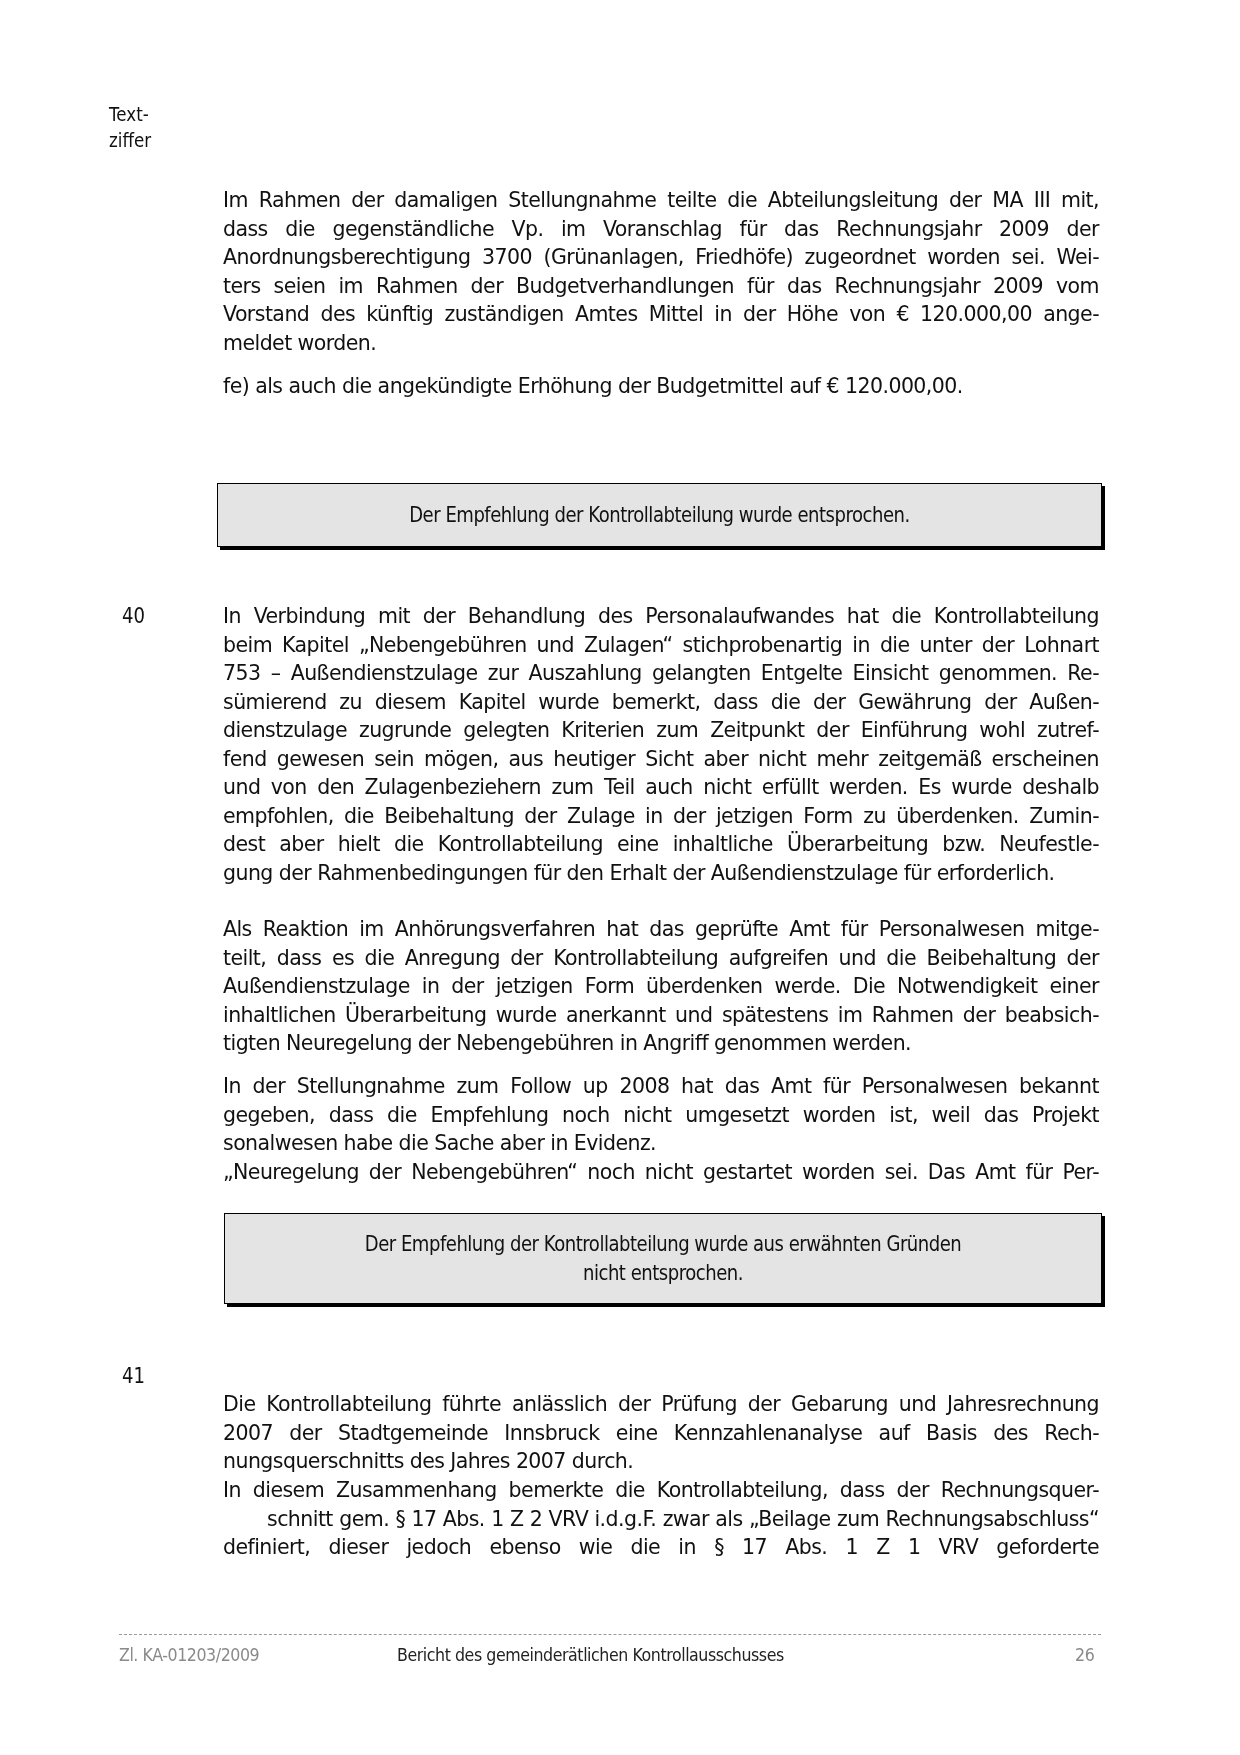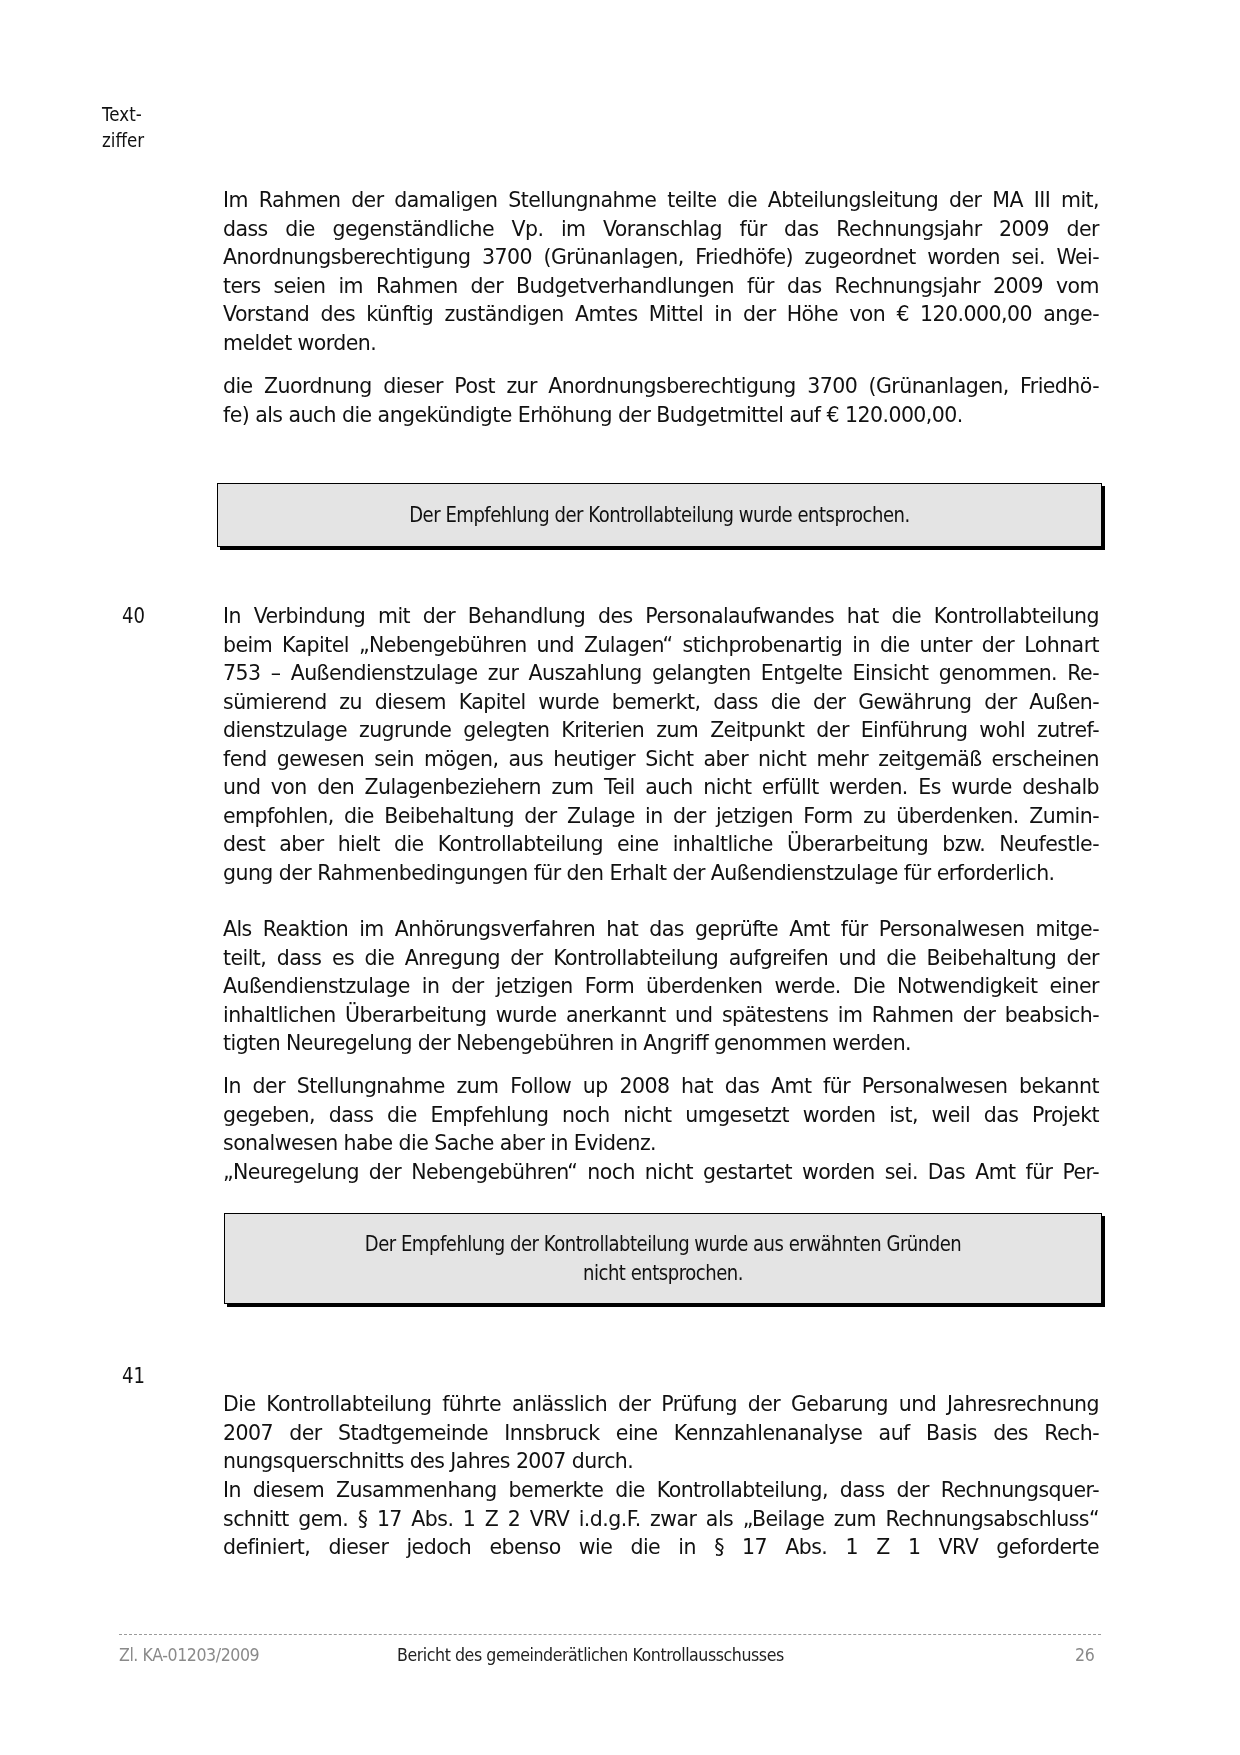--- a/index.html
+++ b/index.html
@@ -1,18 +1,18 @@
 <!DOCTYPE html>
 <html><head>
   <meta charset="utf-8">
   <style>
     html, body { margin: 0; padding: 0; background: #ffffff; }
     body { width: 1240px; height: 1755px; position: relative; overflow: hidden;
            font-family: "DejaVu Sans", "Liberation Sans", sans-serif; color: #111; }
-    .margin-label { position: absolute; left: 102px; top: 101px; font-size: 19px; line-height: 26px; color: #111; }
+    .margin-label { position: absolute; left: 109px; top: 101px; font-size: 19px; line-height: 26px; color: #111; }
     .para { position: absolute; left: 223px; width: 876px; font-size: 20.5px; line-height: 28.5px;
             text-align: justify; letter-spacing: -0.55px; word-spacing: 0px; color: #111;
             font-family: "DejaVu Sans", sans-serif; transform-origin: left top; }
     .para .ln { display: block; text-align: justify; text-align-last: justify; white-space: nowrap; overflow: visible; }
     .para .ln.last { text-align-last: left; }
     .num { position: absolute; left: 122px; font-size: 20.5px; line-height: 28.5px; color: #111; }
     .box { position: absolute; background: #e4e4e4; border: 1.5px solid #000;
            box-shadow: 3px 3px 0 #000; text-align: center; font-size: 20.5px; line-height: 28.5px;
            letter-spacing: -0.55px; color: #111; display: flex; flex-direction: column;
            justify-content: center; }
@@ -33,21 +33,20 @@
 
 <div class="para" style="top:186px;">
     <span class="ln" style="display: block; text-align-last: justify;">Im Rahmen der damaligen Stellungnahme teilte die Abteilungsleitung der MA III mit,</span>
     <span class="ln" style="display: block; text-align-last: justify;">dass die gegenständliche Vp. im Voranschlag für das Rechnungsjahr 2009 der</span>
     <span class="ln" style="display: block; text-align-last: justify;">Anordnungsberechtigung 3700 (Grünanlagen, Friedhöfe) zugeordnet worden sei. Wei-</span>
     <span class="ln" style="display: block; text-align-last: justify;">ters seien im Rahmen der Budgetverhandlungen für das Rechnungsjahr 2009 vom</span>
     <span class="ln" style="display: block; text-align-last: justify;">Vorstand des künftig zuständigen Amtes Mittel in der Höhe von € 120.000,00 ange-</span>
     <span class="ln last" style="display: block; text-align-last: left;">meldet worden.</span>
   </div>
 <div class="para" style="top:372px;">
-    <span class="ln" style="display: block; text-align-last: justify;">die Zuordnung dieser Post zur Anordnungsberechtigung 3700 (Grünanlagen, Friedhö-</span>
     <span class="ln last" style="display: block; text-align-last: left;">fe) als auch die angekündigte Erhöhung der Budgetmittel auf € 120.000,00.</span>
   </div>
 
 <div class="box" style="left:217px; top:483px; width:883px; height:62px;">
     <div style="transform: scaleX(0.88); transform-origin: center top;">Der Empfehlung der Kontrollabteilung wurde entsprochen.</div>
   </div>
 
 <div class="num" style="top: 602px; transform: scaleX(0.88); transform-origin: left top;">40</div>
 <div class="para" style="top:602px;">
     <span class="ln" style="display: block; text-align-last: justify;">In Verbindung mit der Behandlung des Personalaufwandes hat die Kontrollabteilung</span>
@@ -81,20 +80,20 @@
   </div>
 
 <div class="num" style="top: 1362px; transform: scaleX(0.88); transform-origin: left top;">41</div>
 <div class="para" style="top:1362px;margin-top:28px;">
     <span class="ln" style="display: block; text-align-last: justify;">Die Kontrollabteilung führte anlässlich der Prüfung der Gebarung und Jahresrechnung</span>
     <span class="ln" style="display: block; text-align-last: justify;">2007 der Stadtgemeinde Innsbruck eine Kennzahlenanalyse auf Basis des Rech-</span>
     <span class="ln last" style="display: block; text-align-last: left;">nungsquerschnitts des Jahres 2007 durch.</span>
   </div>
 <div class="para" style="top:1476px;">
     <span class="ln" style="display: block; text-align-last: justify;">In diesem Zusammenhang bemerkte die Kontrollabteilung, dass der Rechnungsquer-</span>
-    <span class="ln" style="display: block; text-align-last: justify;">schnitt gem. § 17 Abs. 1 Z 2 VRV i.d.g.F. zwar als „Beilage zum Rechnungsabschluss“</span>
+    <span class="ln" style="display: block; text-align-last: justify; margin-left: 44px;">schnitt gem. § 17 Abs. 1 Z 2 VRV i.d.g.F. zwar als „Beilage zum Rechnungsabschluss“</span>
     <span class="ln" style="display: block; text-align-last: justify;">definiert, dieser jedoch ebenso wie die in § 17 Abs. 1 Z 1 VRV geforderte</span>
   </div>
 
 <div class="footer-rule"></div>
 <div class="footer left" style="transform: scaleX(0.88); transform-origin: left top;">Zl. KA-01203/2009</div>
 <div class="footer center" style="transform: scaleX(0.88); transform-origin: left top;">Bericht des gemeinderätlichen Kontrollausschusses</div>
 <div class="footer right" style="transform: scaleX(0.88); transform-origin: left top;">26</div>
 
 </body></html>

